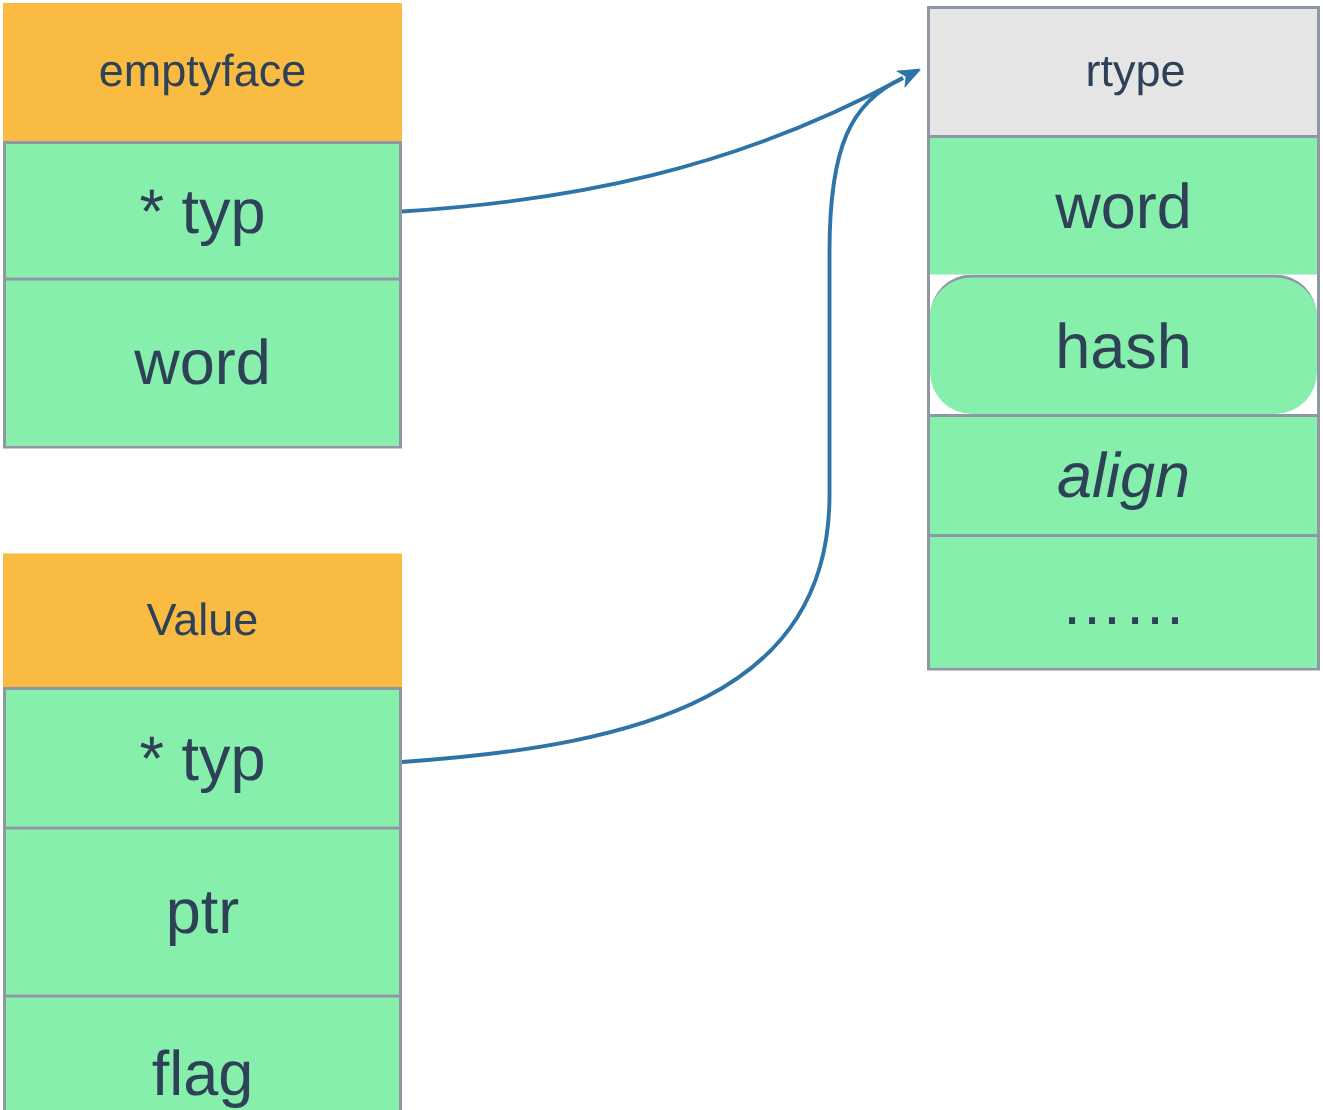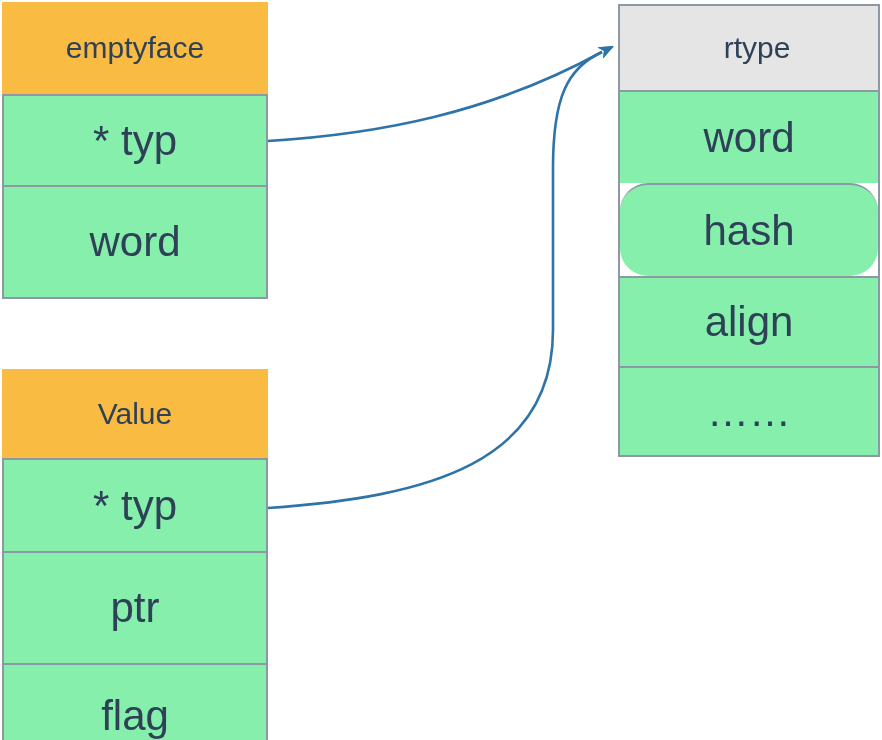--- a/index.html
+++ b/index.html
@@ -88,17 +88,17 @@
       <div class="row" style="height:91px;">* typ</div>
       <div class="row" style="height:112px;">ptr</div>
       <div class="row" style="height:104px;">flag</div>
     </div>
   </div>
 
   <div class="struct struct-bordered" style="left:618px; top:4px; width:262px;">
     <div class="hdr hdr-gray" style="height:86px;">rtype</div>
     <div class="row" style="height:91px;">word</div>
     <div class="row" style="height:93px;border-radius:28px;">hash</div>
-    <div class="row" style="height:90px;">align</div>
+    <div class="row" style="height:80px;font-style:italic;">align</div>
     <div class="row" style="height:89px;">……</div>
   </div>
 
 </div>
 
 </body></html>

